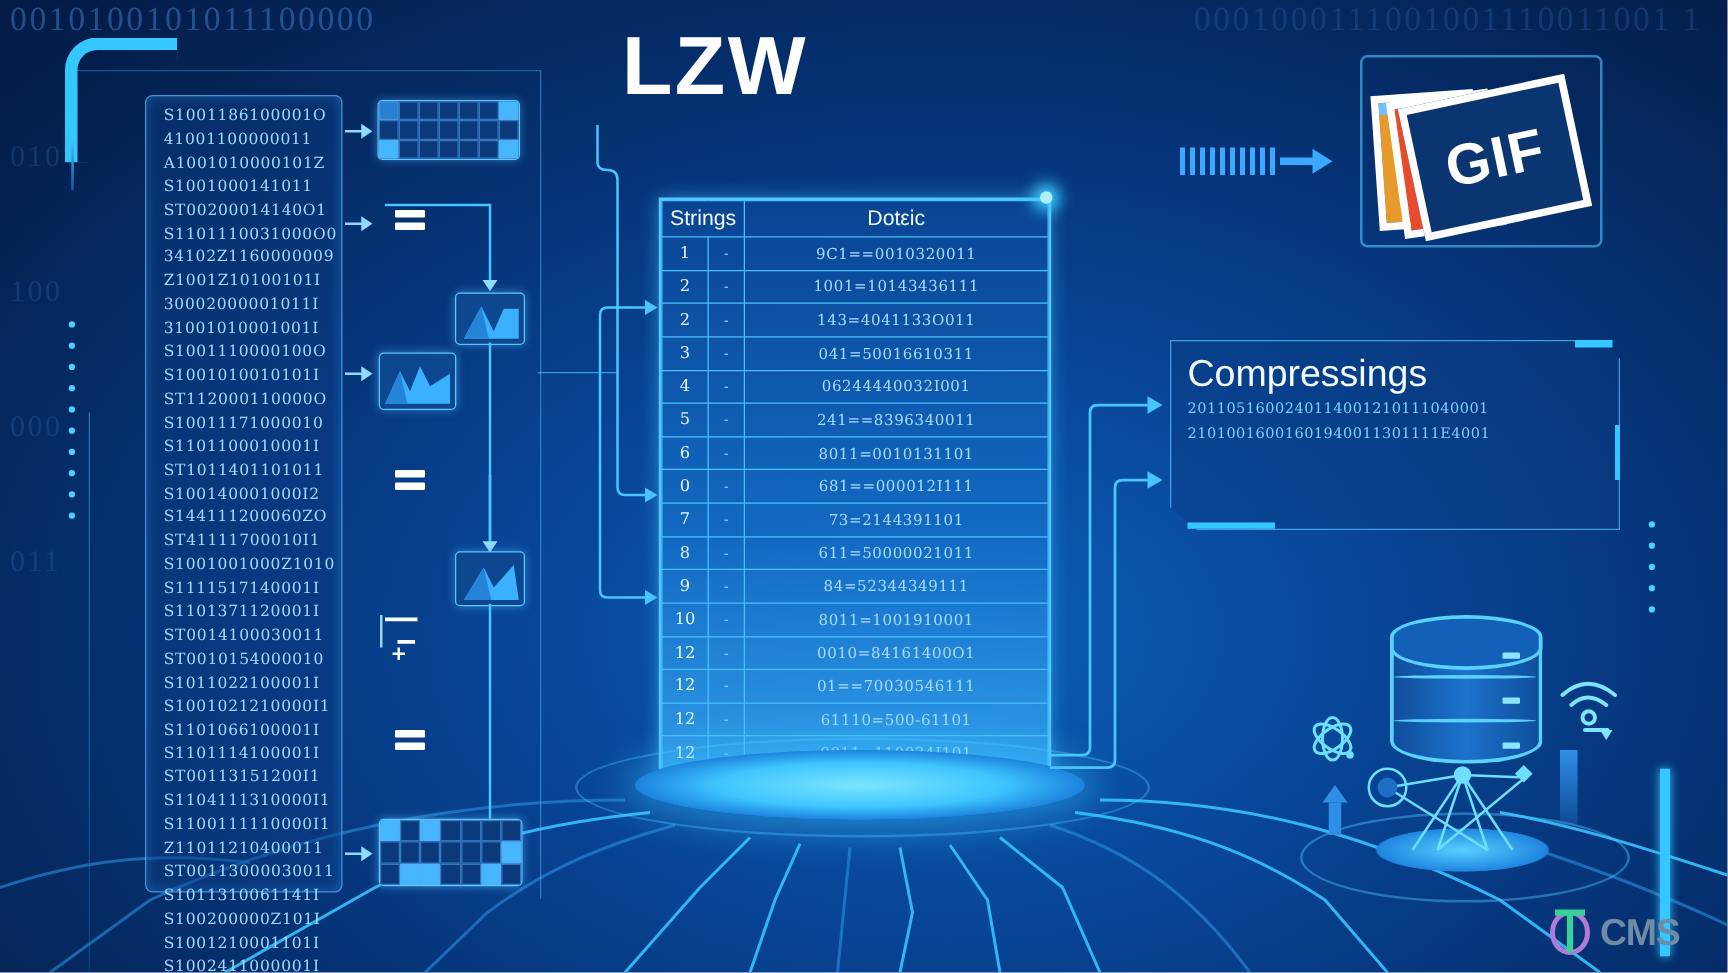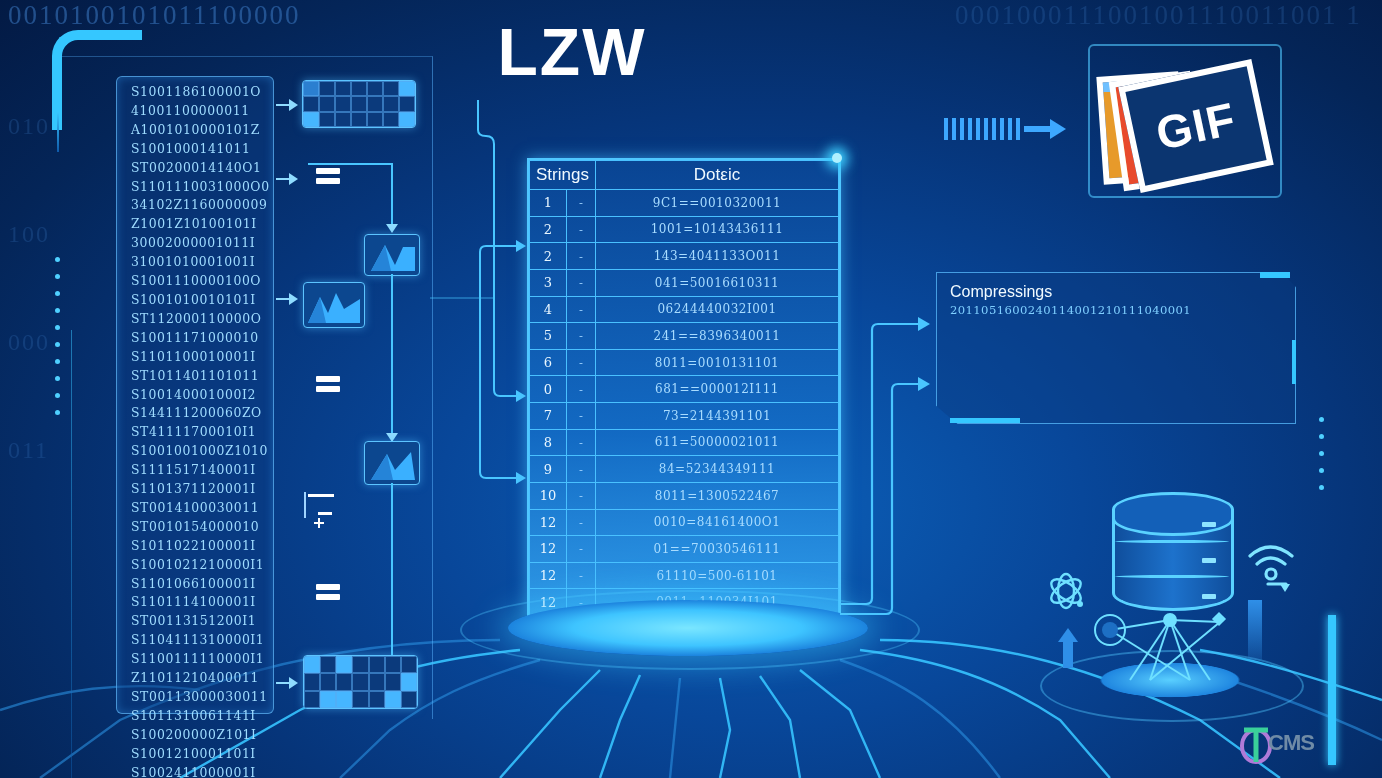--- a/index.html
+++ b/index.html
@@ -38,35 +38,35 @@
   .tbl td.n{width:36px;text-align:center;font-family:"DejaVu Serif", serif;font-size:13px;color:#e8f6ff;}
   .tbl td.d{width:28px;text-align:center;color:#9fd4ff;font-size:11px;}
   .tbl td.v{text-align:center;font-family:"DejaVu Serif", serif;font-size:12px;letter-spacing:.5px;color:#a8dcff;}
   .glow-dot{width:10px;height:10px;border-radius:50%;background:#aef0ff;box-shadow:0 0 12px 6px #3ccfff;}
   
   .platform{left:508px;top:600px;width:360px;height:56px;border-radius:50%;background:radial-gradient(ellipse, #7ae6ff 0%, #3ec4ff 45%, #1678d8 75%, transparent 76%);box-shadow:0 0 30px 10px rgba(60,200,255,.45);}
   .ring{border-radius:50%;border:2px solid rgba(80,200,255,.7);}
   
   .cpanel{left:936px;top:272px;width:358px;height:150px;border:1.5px solid rgba(90,190,255,.75);
     clip-path:polygon(0 0, 96% 0, 100% 10%, 100% 100%, 6% 100%, 0 88%);background:rgba(10,60,130,.4);}
-  .cpanel .hd{font-family:"Liberation Sans", sans-serif;font-size:16px;color:#f2fbff;padding:10px 0 0 13px;}
+  .cpanel .hd{font-family:"Liberation Sans", sans-serif;font-size:30px;color:#f2fbff;padding:10px 0 0 13px;}
   .cpanel .ln{font-family:"DejaVu Serif", serif;font-size:11.6px;color:#7fcfff;letter-spacing:.4px;padding-left:13px;line-height:19.5px;white-space:pre;}
   .accent{background:#35c7ff;}
   
   .gifcard{border:6px solid #fff;background:#0b3570;}
   .gifmain{left:1128px;top:72px;width:124px;height:96px;transform:rotate(-12deg);display:flex;align-items:center;justify-content:center;}
   .gifmain span{font-family:"Liberation Sans", sans-serif;font-weight:bold;font-size:46px;color:#fff;letter-spacing:1px;}
   .bars span{display:inline-block;width:4px;height:22px;background:#3da8ff;margin-right:4px;}
   
   .disk{left:1112px;width:116px;height:38px;border:3px solid #5ad2ff;border-radius:50% / 40%;background:#1360b8;}
   .cyl{left:1112px;width:116px;border:3px solid #5ad2ff;border-top:none;border-radius:0 0 50% 50% / 0 0 18px 18px;background:linear-gradient(90deg,#0f4e9c,#1d72cc 50%,#0f4e9c);}
   .led{width:14px;height:5px;background:#8de4ff;border-radius:1px;}
   .circuit{stroke:#36c3ff;stroke-width:2.4;fill:none;opacity:.9;}
   .circuit.dim{stroke:#2a8fe0;opacity:.6;}
-  .logo{font-family:"Liberation Sans", sans-serif;font-size:22px;color:#6f8ba6;font-weight:bold;letter-spacing:-1px;}
+  .logo{font-family:"Liberation Sans", sans-serif;font-size:30px;color:#6f8ba6;font-weight:bold;letter-spacing:-1px;padding-left:12px;}
 </style>
 </head>
 <body>
 
 <div class="abs bgbin" style="left:8px;top:0px;font-size:27px;">0010100101011100000</div>
 <div class="abs bgbin dim" style="left:955px;top:0px;font-size:27px;">0001000111001001110011001 1</div>
 <div class="abs bgbin dim" style="left:8px;top:36px;line-height:36px;font-size:24px;">
   <div>010</div>
   <div>100</div>
   <div>000</div>
@@ -312,21 +312,21 @@
           <td class="v">611=50000021011</td>
         </tr>
         <tr>
           <td class="n">9</td>
           <td class="d">-</td>
           <td class="v">84=52344349111</td>
         </tr>
         <tr>
           <td class="n">10</td>
           <td class="d">-</td>
-          <td class="v">8011=1300522467</td>
+          <td class="v">8011=1001910001</td>
         </tr>
         <tr>
           <td class="n">12</td>
           <td class="d">-</td>
           <td class="v">0010=84161400O1</td>
         </tr>
         <tr>
           <td class="n">12</td>
           <td class="d">-</td>
           <td class="v">01==70030546111</td>
@@ -353,20 +353,21 @@
   <path d="M0 294 H26 Q32 294 32 288 V20 Q32 14 38 14 H80" stroke="#49c6ff" stroke-width="2.2" fill="none"></path>
   <polygon points="78,7 90,14 78,21" fill="#49c6ff"></polygon>
   <path d="M0 304 H46 Q52 304 52 298 V80 Q52 74 58 74 H80" stroke="#49c6ff" stroke-width="2.2" fill="none"></path>
   <polygon points="78,67 90,74 78,81" fill="#49c6ff"></polygon>
 </svg>
 
 <div class="abs cpanel">
   <div class="hd">Compressings</div>
   <div id="clines">
       <div class="ln">2011051600240114001210111040001</div>
+      <div class="ln">21010016001601940011301111E4001</div>
     </div>
 </div>
 <div class="abs accent" style="left:1260px;top:272px;width:30px;height:6px;"></div>
 <div class="abs accent" style="left:950px;top:418px;width:70px;height:5px;"></div>
 <div class="abs accent" style="left:1292px;top:340px;width:4px;height:44px;"></div>
 
 <div class="abs bars" style="left:944px;top:118px;">
   <span></span><span></span><span></span><span></span><span></span><span></span><span></span><span></span><span></span><span></span>
 </div>
 <div class="abs" style="left:1024px;top:126px;width:30px;height:6px;background:#3da8ff;"></div>

